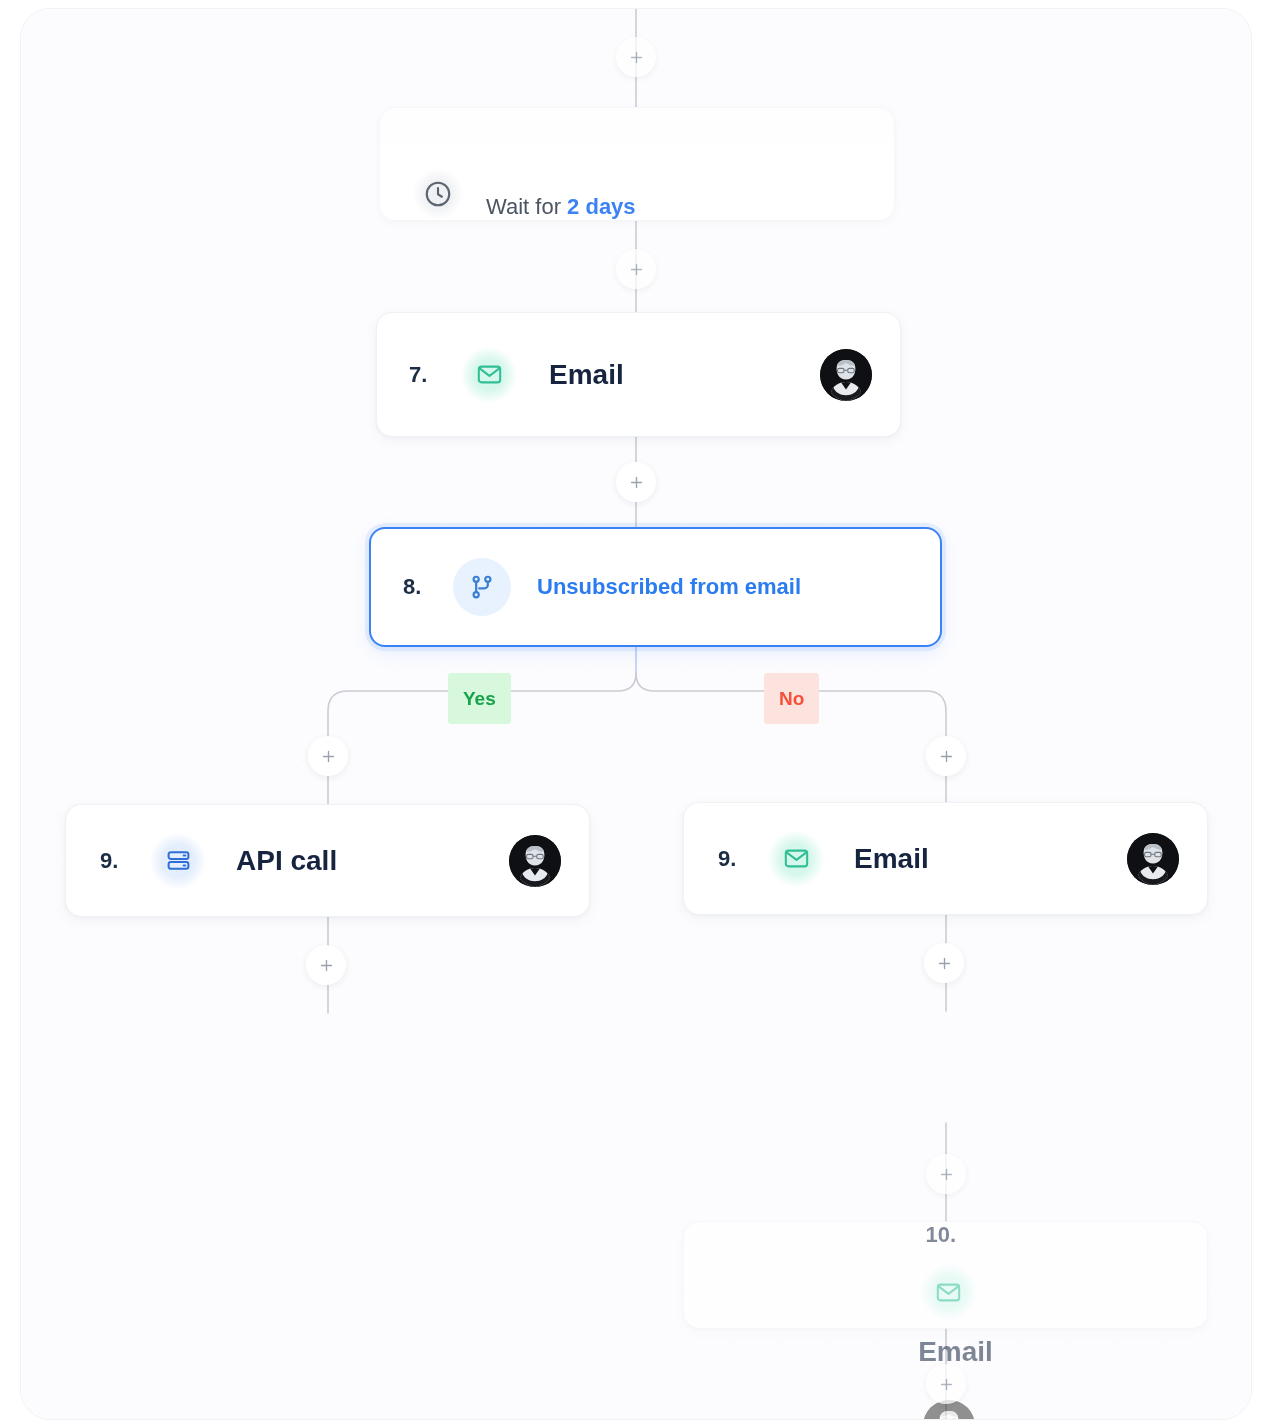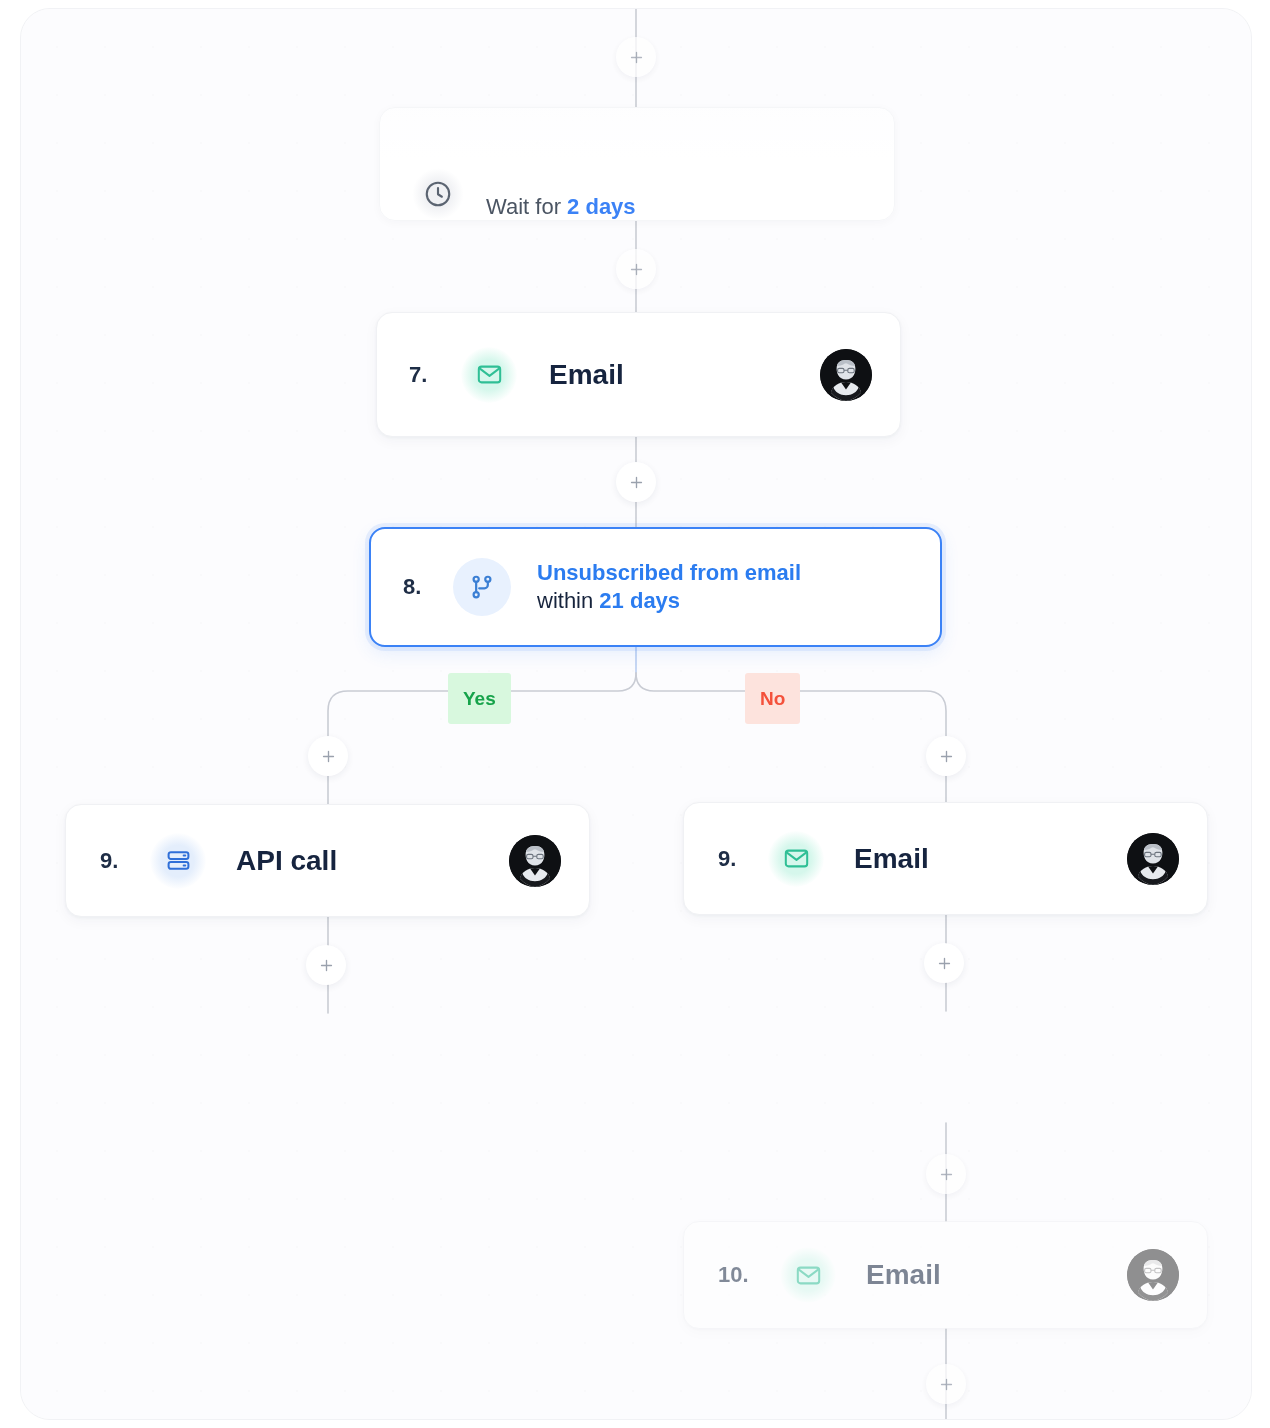--- a/index.html
+++ b/index.html
@@ -52,21 +52,21 @@
     display: flex;
     align-items: center;
   }
 
   .node.selected {
     border: 2px solid #3b82f6;
     box-shadow: 0 0 0 4px rgba(59,130,246,0.10),
                 0 6px 18px rgba(59,130,246,0.12);
   }
 
-  .node.faded { opacity: 0.55; }
+  .node.faded { opacity: 0.55; flex-direction: column; }
 
   .step-num {
     font-size: 22px;
     font-weight: 700;
     color: #1e2d४6;
     color: #1e2d46;
     min-width: 34px;
     text-align: left;
   }
 
@@ -236,26 +236,25 @@
         <svg width="28" height="28" viewBox="0 0 24 24" fill="none" stroke="#3b7fd4" stroke-width="1.9" stroke-linecap="round" stroke-linejoin="round">
           <circle cx="7" cy="5.4" r="2.2"></circle>
           <circle cx="17" cy="5.4" r="2.2"></circle>
           <circle cx="7" cy="18.6" r="2.2"></circle>
           <path d="M7 7.6v8.8"></path>
           <path d="M17 7.6v2.6c0 1.6-1.3 2.9-2.9 2.9H9.6"></path>
         </svg>
       </span>
       <span style="margin-left:10px; line-height:1.28;">
         <span class="node-title" style="color:#2b7cf0; font-size:22px;">Unsubscribed from email</span>
-        <span class="subtitle-line2" style="font-size:22px; font-weight:400; color:#17243d;"><span>within </span><span style="color:#2b7cf0; font-weight:700;">21 days</span></span>
       </span>
     </div>
 
     <div class="badge yes" style="left:427px; top:664px;">Yes</div>
-    <div class="badge no" style="left:724px; top:664px;">No</div>
+    <div class="badge no" style="left:743px; top:664px;">No</div>
 
     <div class="node" style="left:44px; top:795px; width:525px; height:113px; padding:0 28px 0 34px; gap:16px;">
       <span class="step-num">9.</span>
       <span class="icon-wrap blue" style="background:radial-gradient(circle,#e4eefc 40%,rgba(228,238,252,0) 72%);">
         <svg width="27" height="27" viewBox="0 0 24 24" fill="none" stroke="#2f6fd8" stroke-width="1.8" stroke-linecap="round" stroke-linejoin="round">
           <rect x="3.2" y="4.6" width="17.6" height="6" rx="2"></rect>
           <rect x="3.2" y="13.4" width="17.6" height="6" rx="2"></rect>
           <path d="M16.6 7.6h1.4M16.6 16.4h1.4"></path>
         </svg>
       </span>

